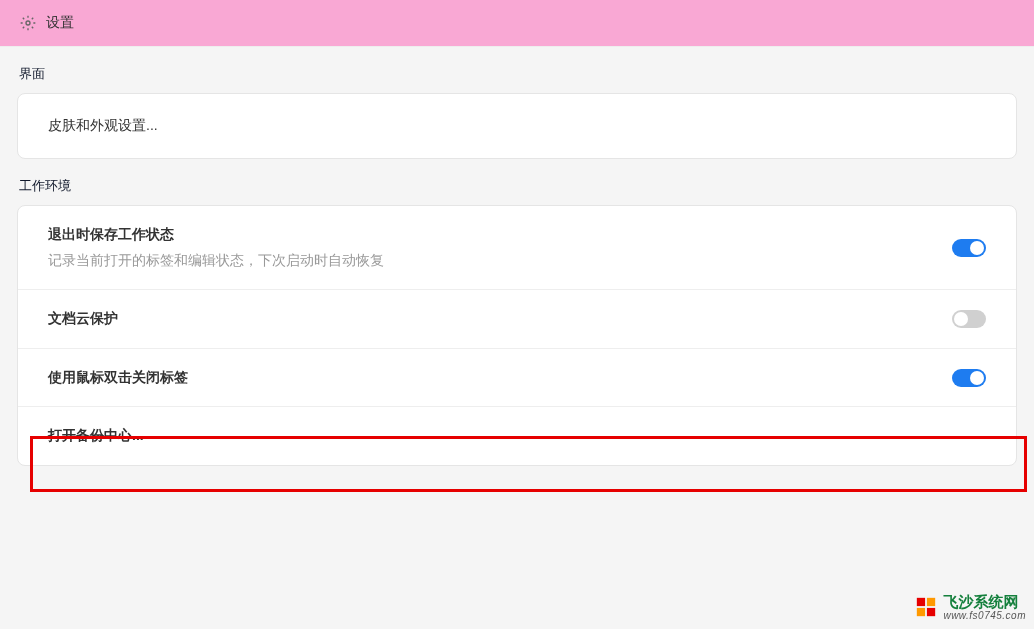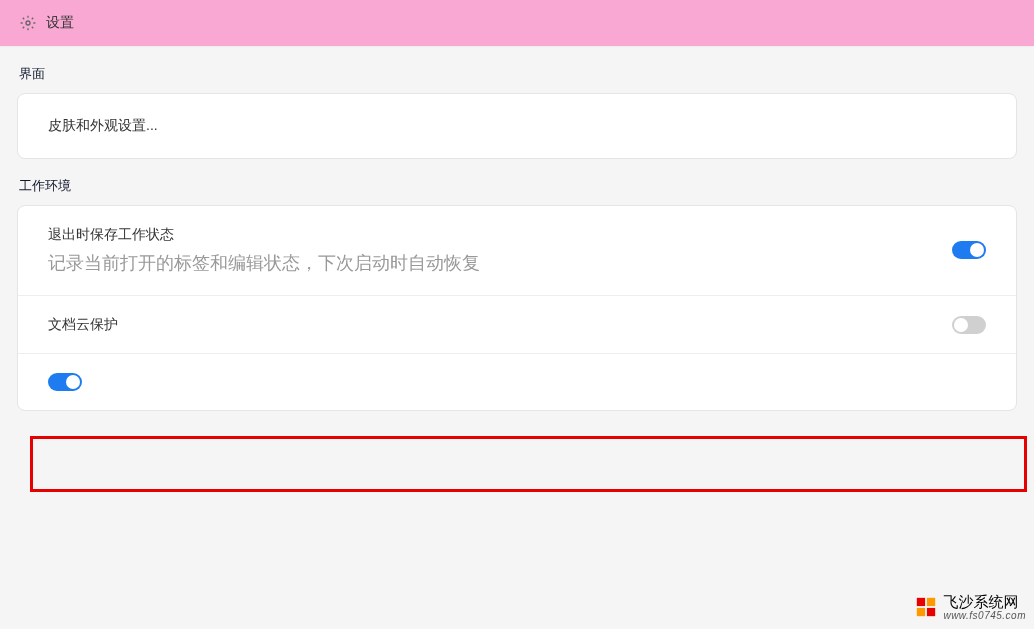--- a/index.html
+++ b/index.html
@@ -61,23 +61,24 @@
     .row-single {
       padding: 23px 30px;
     }
     .row-left {
       flex: 1;
     }
     .row-title {
       font-size: 14px;
       color: #333;
       line-height: 1.4;
+      font-weight: bold;
     }
     .row-desc {
-      font-size: 18px;
+      font-size: 14px;
       color: #999;
       margin-top: 6px;
       line-height: 1.4;
     }
     .row-link {
       font-size: 14px;
       color: #333;
     }
     .toggle {
       width: 34px;
@@ -136,22 +137,22 @@
       align-items: center;
       justify-content: center;
     }
     .watermark-text {
       display: flex;
       flex-direction: column;
       line-height: 1.1;
     }
     .watermark-title {
       font-size: 15px;
-      font-weight: normal;
-      color: #000000;
+      font-weight: bold;
+      color: #15803d;
     }
     .watermark-url {
       font-size: 10px;
       color: #555;
       letter-spacing: 0.5px;
       font-style: italic;
     }
   </style>
 </head>
 <body>
@@ -186,24 +187,32 @@
 
     <div class="row">
       <div class="row-left">
         <div class="row-title">文档云保护</div>
       </div>
       <div class="toggle off"></div>
     </div>
 
 
     <div class="row">
+      <div class="row-left">
+        <div class="row-title">使用鼠标双击关闭标签</div>
+      </div>
       <div class="toggle on"></div>
     </div>
 
 
+    <div class="row">
+      <div class="row-left">
+        <div class="row-title">打开备份中心...</div>
+      </div>
+    </div>
   </div>
 </div>
 
 <div class="highlight"></div>
 
 <div class="watermark">
   <span class="watermark-logo">
     <svg viewBox="0 0 24 24" width="22" height="22">
       <rect x="2" y="2" width="9" height="9" fill="#e60000"></rect>
       <rect x="13" y="2" width="9" height="9" fill="#ff9900"></rect>

